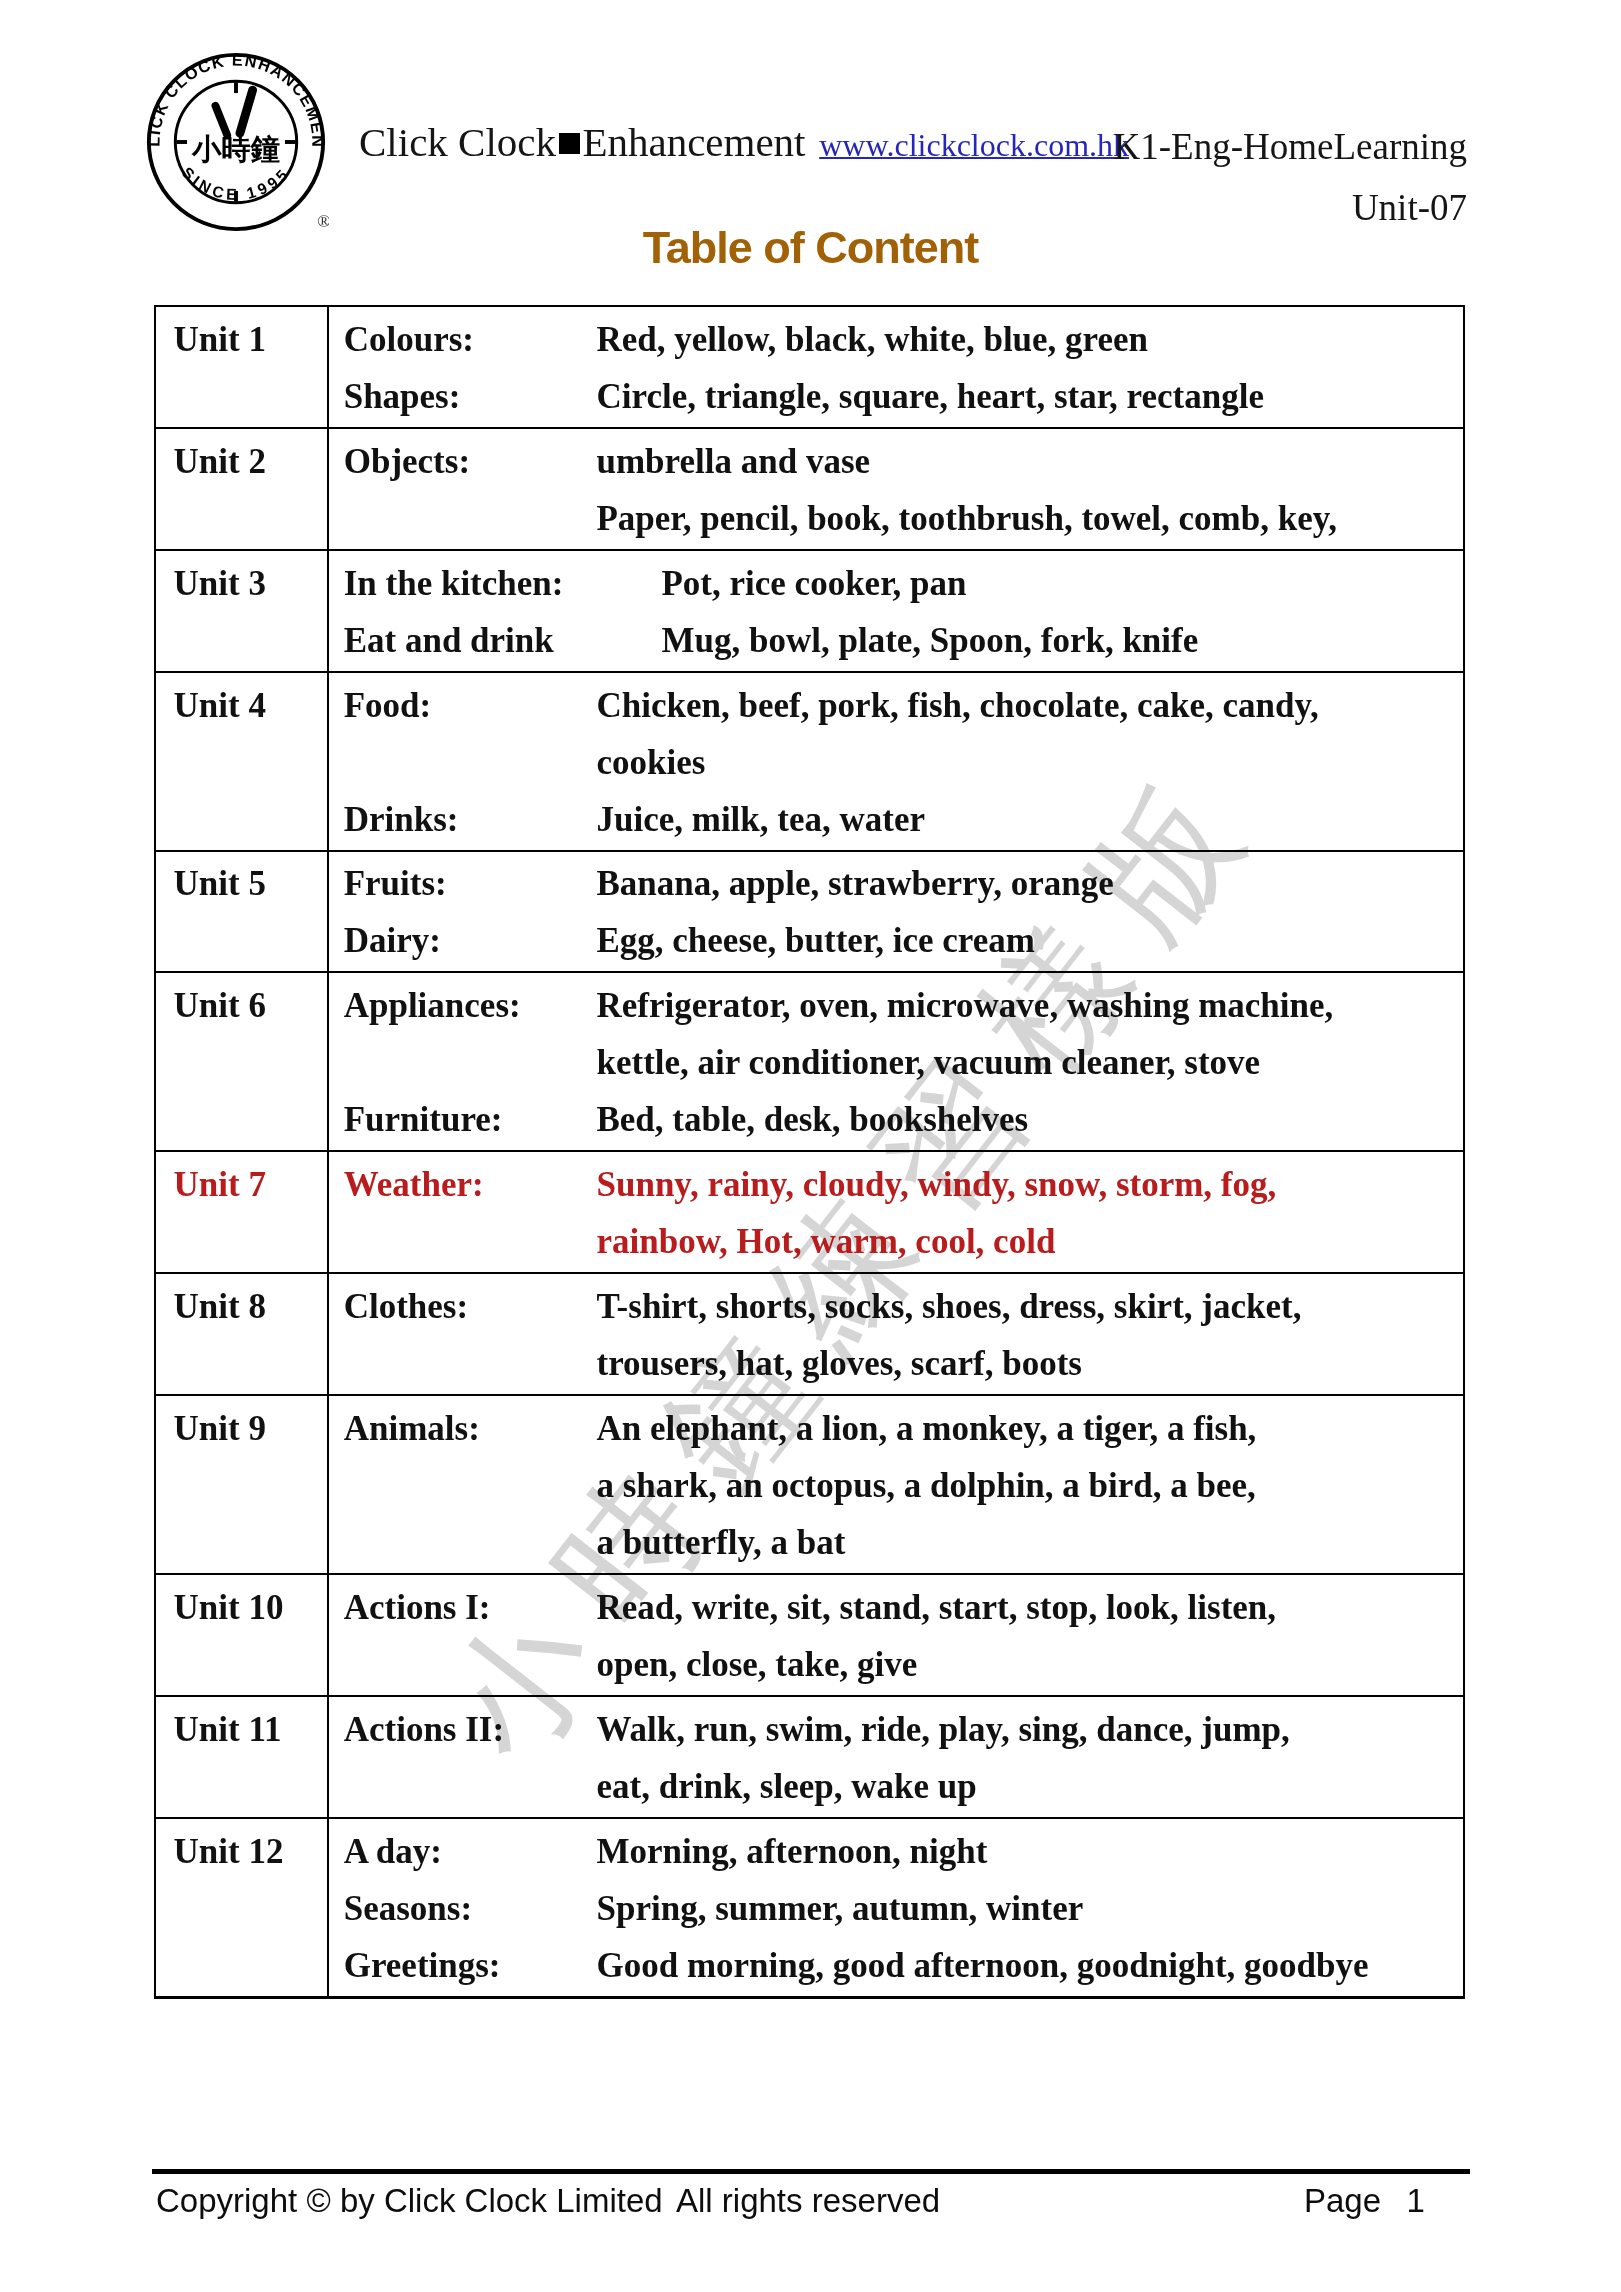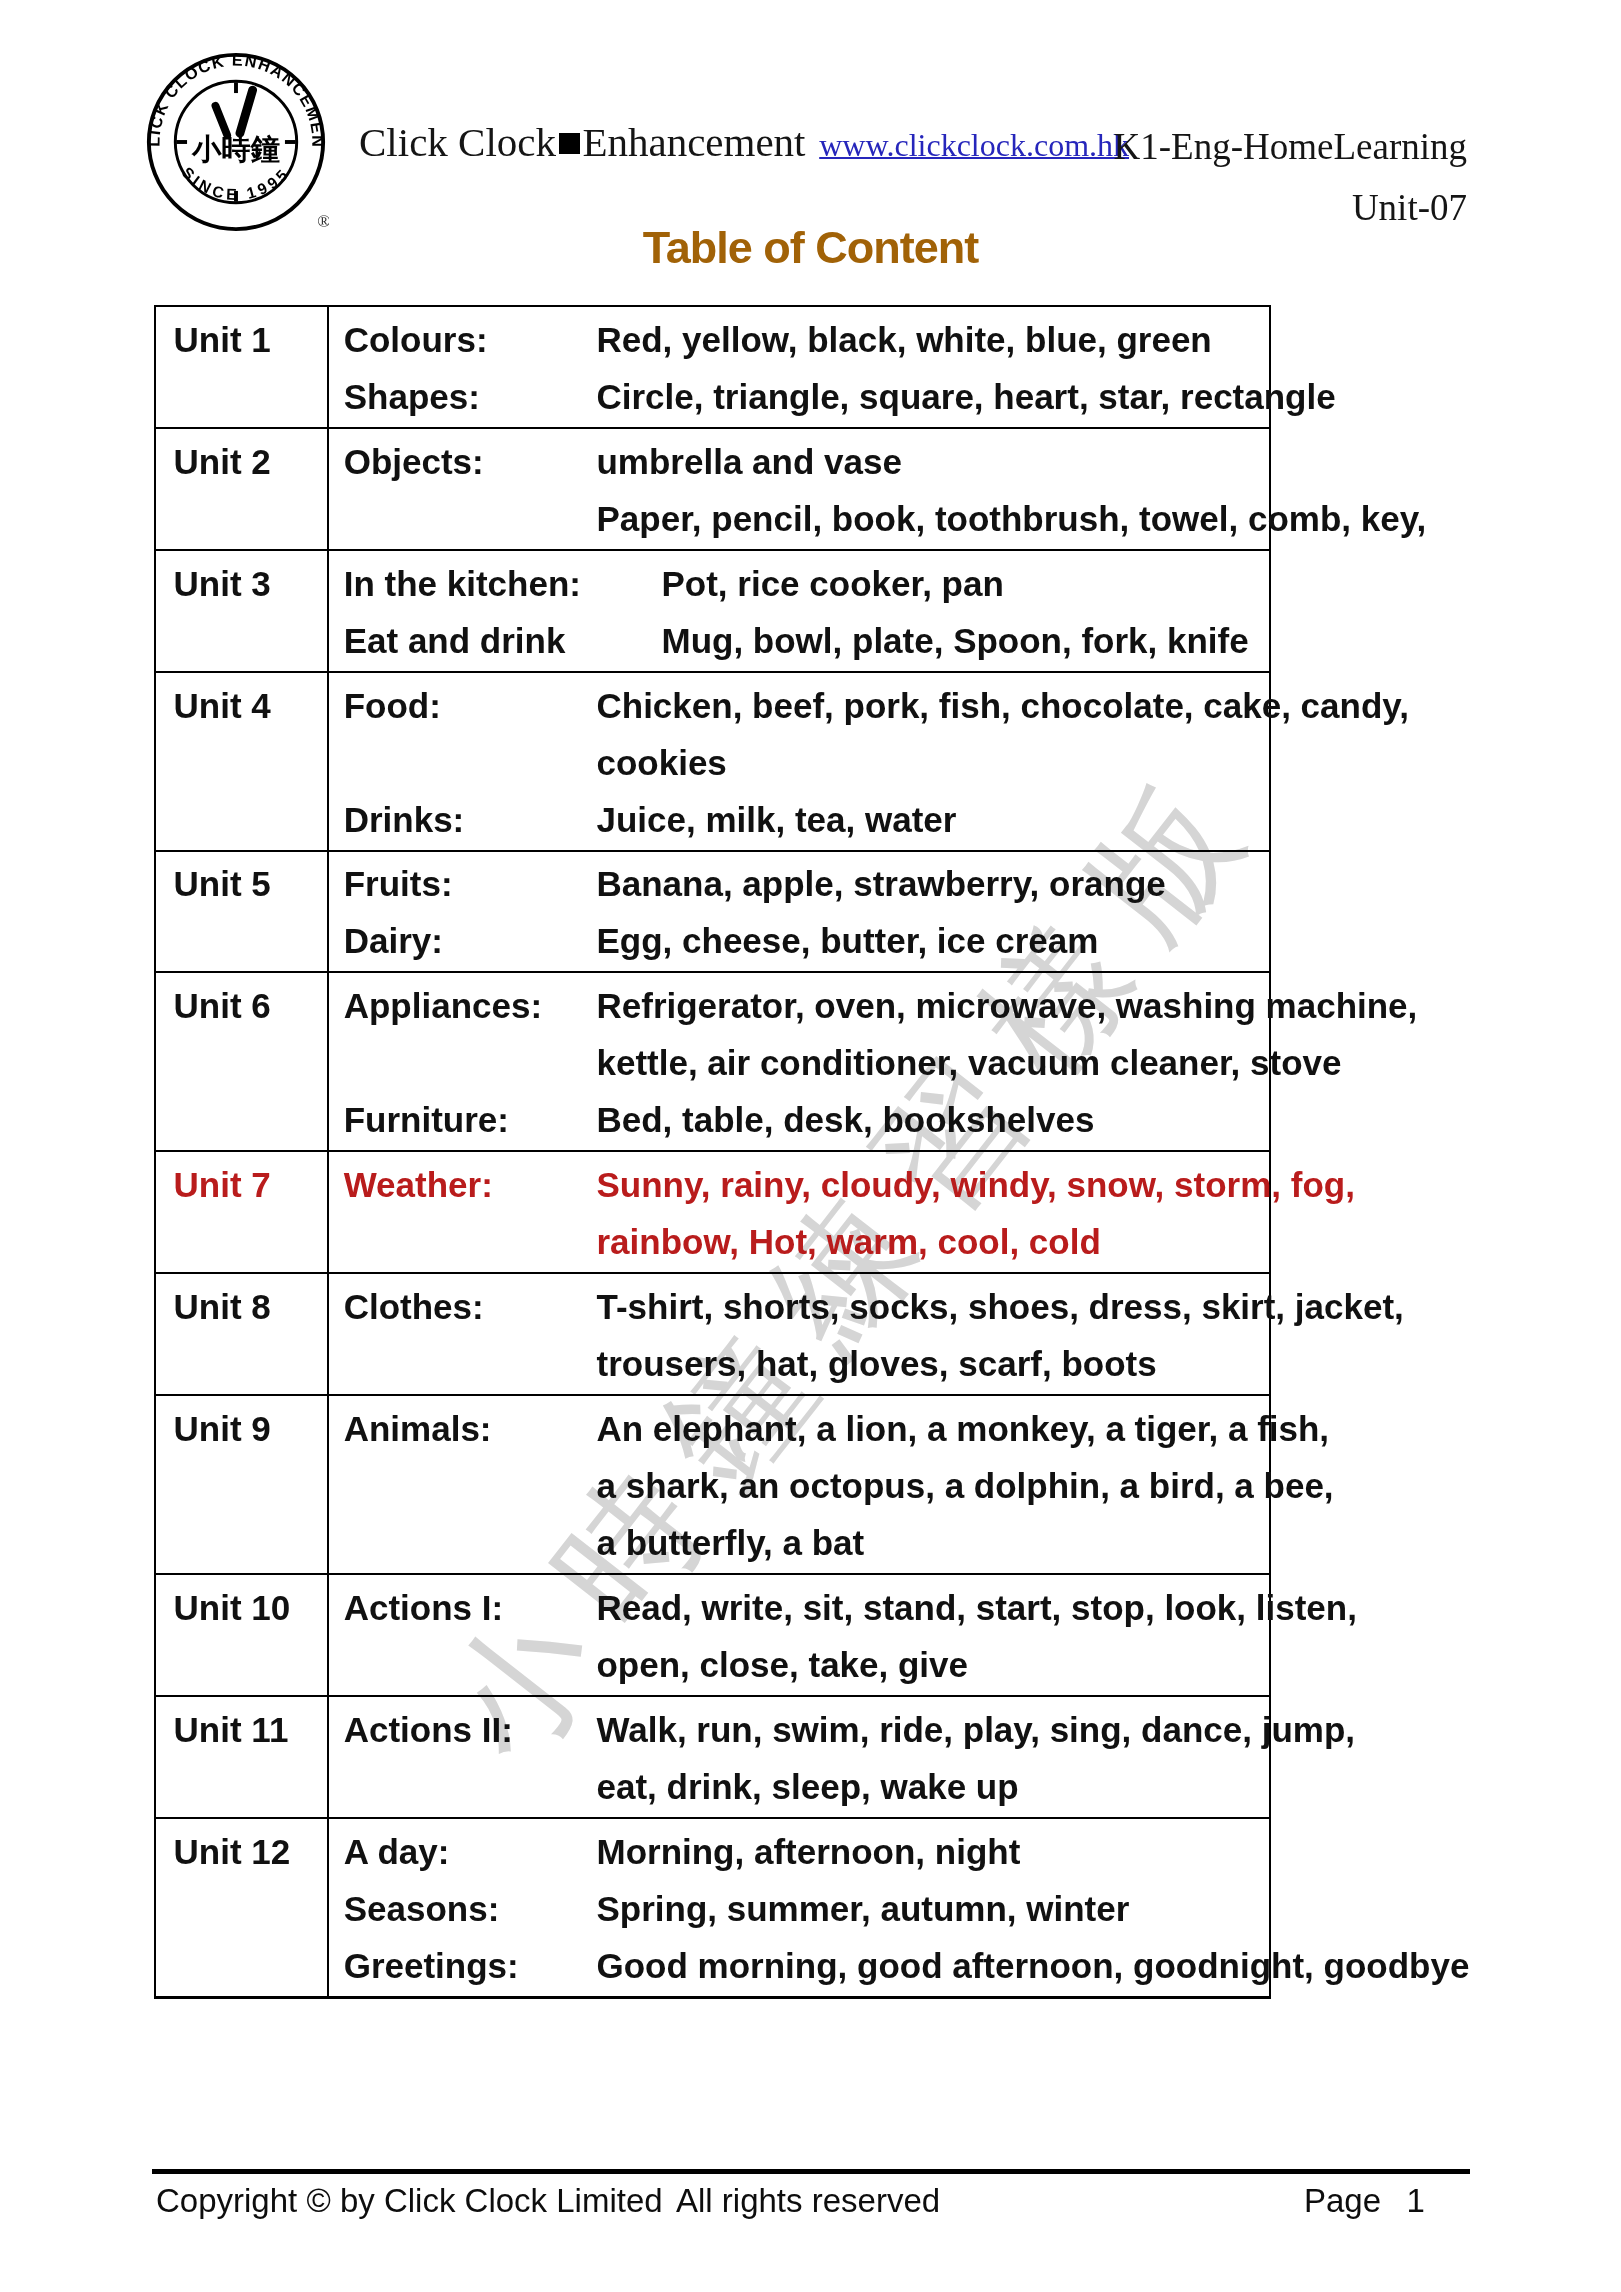--- a/index.html
+++ b/index.html
@@ -19,22 +19,22 @@
   .brand-sep{display:inline-block;width:20.6px;height:20.6px;background:#000;margin:0 2.9px;
     transform:translateY(-2px);}
   .brand-link{font-size:32px;color:#2626bb;text-decoration:underline;margin-left:13.7px;
     text-decoration-thickness:2px;cursor:pointer;}
   .head-right{position:absolute;right:154px;top:116px;text-align:right;
     font-family:"Liberation Serif",serif;font-size:37px;color:#151515;line-height:61px;}
   
   .title{position:absolute;left:0;top:222px;width:100%;text-align:center;z-index:2;
     font-size:45px;font-weight:600;letter-spacing:-1px;color:#a16207;}
   
-  .toc{position:absolute;left:154px;top:305px;width:1117px;z-index:2;
-    border:2.9px solid #000;border-bottom-width:3.9px;box-sizing:border-box;}
+  .toc{position:absolute;left:154px;top:305px;width:1311px;z-index:2;
+    border:2.9px solid #000;border-bottom-width:3.9px;box-sizing:border-box;font-family:Liberation Serif, serif;}
   .trow{display:flex;border-bottom:2.9px solid #000;}
   .trow:last-child{border-bottom:none;}
   .ucell{width:173px;flex:0 0 173px;border-right:2.9px solid #000;box-sizing:border-box;
     padding:3.9px 0 2px 17.6px;font-size:35px;font-weight:600;line-height:57px;}
   .ccell{flex:1;padding:3.9px 9.8px 2px 14.7px;}
   .entry{display:flex;align-items:flex-start;}
   .elabel{min-width:211px;padding-right:9.8px;white-space:nowrap;
     font-size:35px;font-weight:600;line-height:57px;}
   .trow:nth-child(3) .elabel{min-width:276px;}
   .elines{flex:1;margin-left:32px;}

